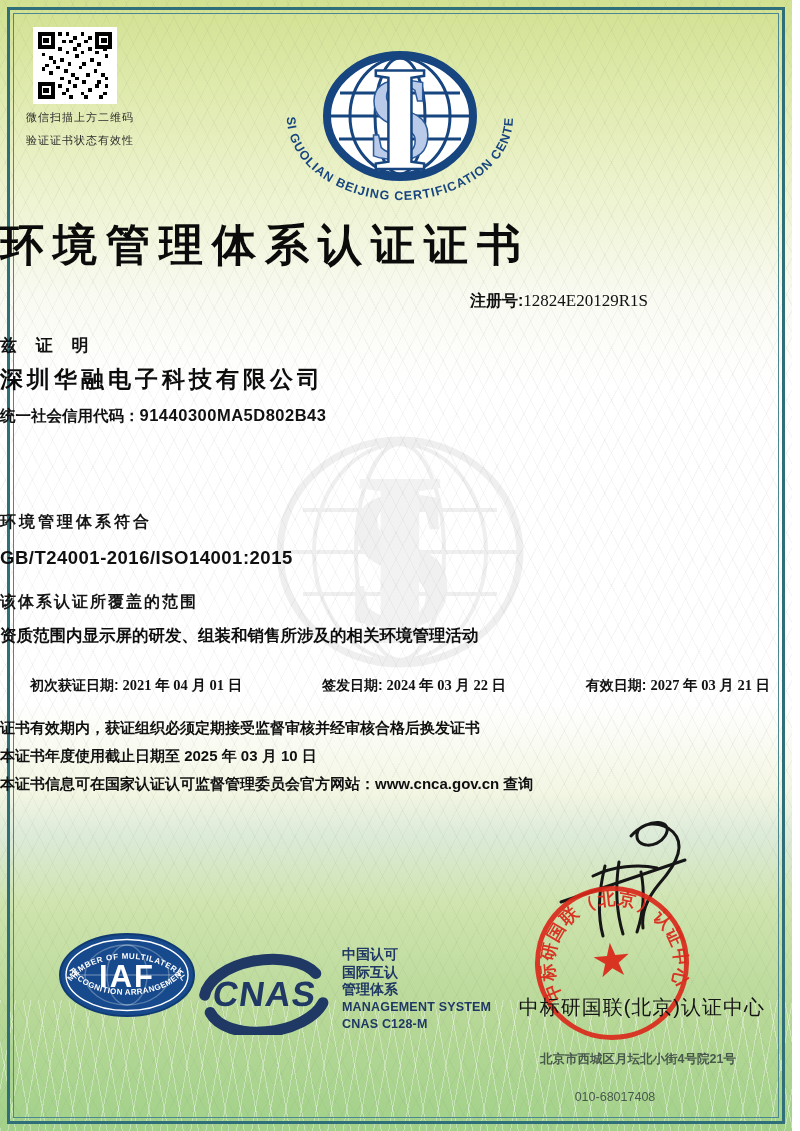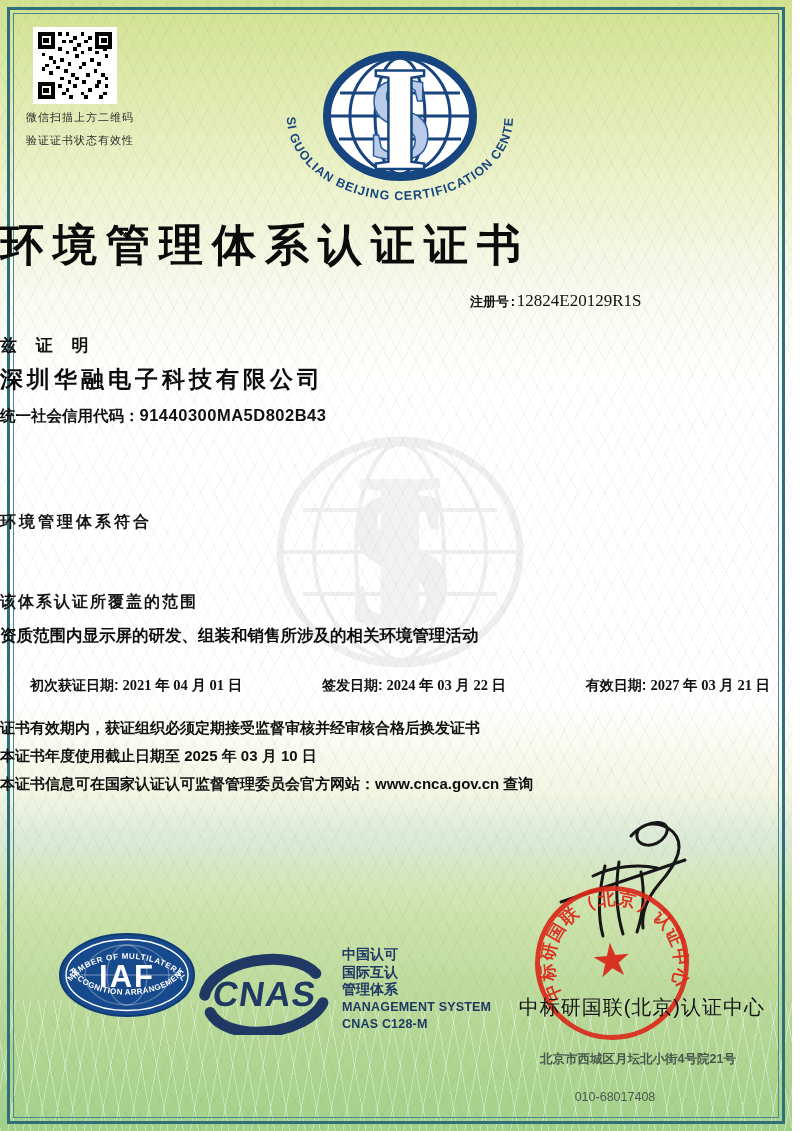--- a/index.html
+++ b/index.html
@@ -20,21 +20,21 @@
       repeating-linear-gradient(80deg, rgba(255,255,255,.35) 0 1px, transparent 1px 15px),
       repeating-linear-gradient(100deg, rgba(255,255,255,.35) 0 1px, transparent 1px 15px);}
   .frame-a{position:absolute;inset:7px;border:3px solid #2e6f79;pointer-events:none;}
   .frame-b{position:absolute;inset:13px;border:1px solid #4a8791;pointer-events:none;}
   .abs{position:absolute;}
   .ctr{left:0;width:800px;text-align:left;}
   .qr-box{left:33px;top:27px;width:84px;height:77px;background:#fff;padding:3px;box-sizing:border-box;}
   .qr-cap{left:26px;width:150px;font-size:11px;color:#2a2a2a;letter-spacing:1px;}
   .title{top:216px;font-size:44px;font-weight:bold;color:#0b0b0b;letter-spacing:9px;}
   .reg{left:470px;top:291px;width:260px;text-align:left;}
-  .reg .lab{font-size:13px;font-weight:bold;color:#111;font-family:Liberation Mono, monospace;}
+  .reg .lab{font-size:16px;font-weight:bold;color:#111;}
   .reg .val{font-family:"Liberation Serif",serif;font-size:17px;color:#111;}
   .certify{top:334px;font-size:17px;font-weight:600;letter-spacing:7px;color:#111;}
   .company{top:364px;font-size:23px;font-weight:600;letter-spacing:4px;color:#0d0d0d;}
   .credit{top:406px;font-size:15.5px;font-weight:600;color:#111;}
   .credit b{font-size:16.5px;letter-spacing:.5px;}
   .addr{top:433px;font-size:15.5px;font-weight:600;color:#111;}
   .addr b{font-size:16.5px;}
   .sysline{top:512px;font-size:16px;font-weight:600;letter-spacing:3px;color:#151515;}
   .standard{top:547px;font-size:18.5px;font-weight:bold;color:#101010;letter-spacing:.5px;}
   .scopelab{top:592px;font-size:16px;font-weight:600;letter-spacing:2px;color:#151515;}
@@ -131,20 +131,21 @@
     <span class="lab">注册号:</span><span class="val">12824E20129R1S</span>
   </div>
 
   <div class="abs ctr certify">兹 证 明</div>
   <div class="abs ctr company">深圳华融电子科技有限公司</div>
   <div class="abs ctr credit">
     <span>统一社会信用代码：</span><b>91440300MA5D802B43</b>
   </div>
 
   <div class="abs ctr sysline">环境管理体系符合</div>
+  <div class="abs ctr standard">GB/T24001-2016/ISO14001:2015</div>
   <div class="abs ctr scopelab">该体系认证所覆盖的范围</div>
   <div class="abs ctr scope">资质范围内显示屏的研发、组装和销售所涉及的相关环境管理活动</div>
 
   <div class="abs dates">
     <div><span>初次获证日期: </span><span class="dval">2021 年 04 月 01 日</span></div>
     <div><span>签发日期: </span><span class="dval">2024 年 03 月 22 日</span></div>
     <div><span>有效日期: </span><span class="dval">2027 年 03 月 21 日</span></div>
   </div>
 
   <div class="abs ctr note1">证书有效期内，获证组织必须定期接受监督审核并经审核合格后换发证书</div>

